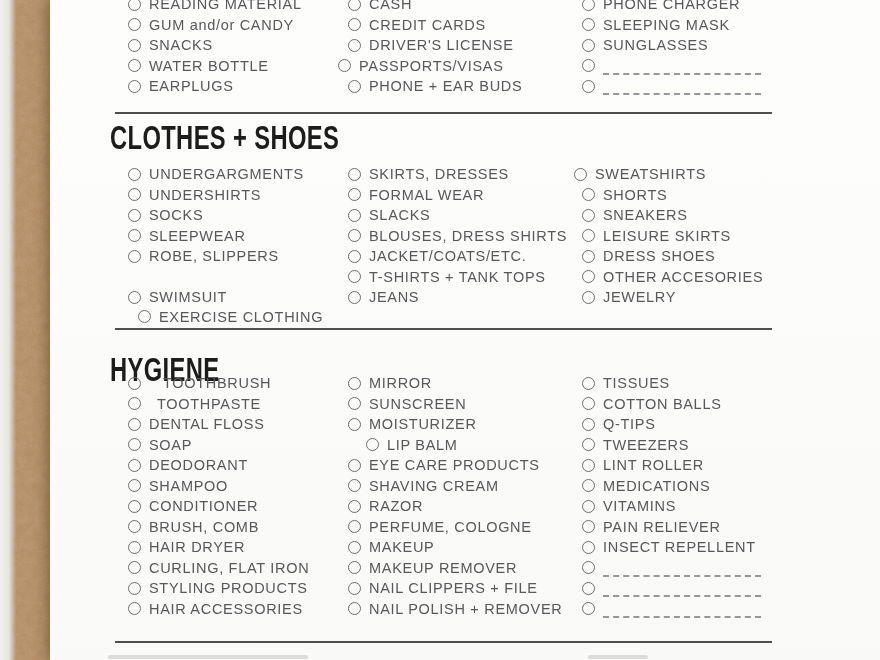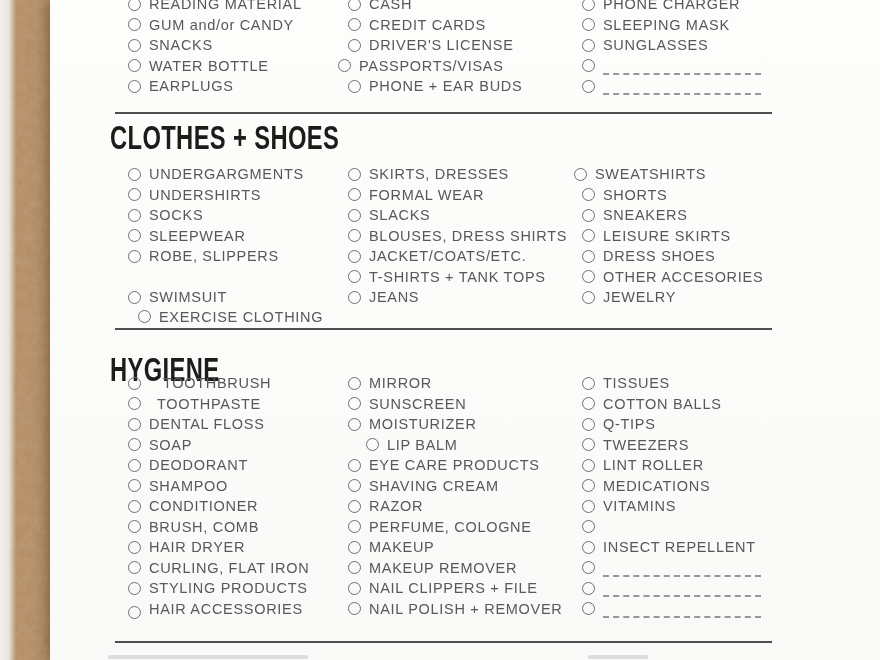--- a/index.html
+++ b/index.html
@@ -245,21 +245,21 @@
       <span class="label">HAIR DRYER</span>
     </div>
     <div class="item" style="top: 557.5px; left: 78px;">
       <span class="circle"></span>
       <span class="label">CURLING, FLAT IRON</span>
     </div>
     <div class="item" style="top: 578px; left: 78px;">
       <span class="circle"></span>
       <span class="label">STYLING PRODUCTS</span>
     </div>
-    <div class="item" style="top: 598.5px; left: 78px; align-items: flex-end;">
+    <div class="item" style="top: 598.5px; left: 78px;">
       <span class="circle"></span>
       <span class="label">HAIR ACCESSORIES</span>
     </div>
     <div class="item" style="top: 373px; left: 298px;">
       <span class="circle"></span>
       <span class="label">MIRROR</span>
     </div>
     <div class="item" style="top: 393.5px; left: 298px;">
       <span class="circle"></span>
       <span class="label">SUNSCREEN</span>
@@ -327,20 +327,21 @@
     <div class="item" style="top: 475.5px; left: 532px;">
       <span class="circle"></span>
       <span class="label">MEDICATIONS</span>
     </div>
     <div class="item" style="top: 496px; left: 532px;">
       <span class="circle"></span>
       <span class="label">VITAMINS</span>
     </div>
     <div class="item" style="top: 516.5px; left: 532px;">
       <span class="circle"></span>
+      <span class="label">PAIN RELIEVER</span>
     </div>
     <div class="item" style="top: 537px; left: 532px;">
       <span class="circle"></span>
       <span class="label">INSECT REPELLENT</span>
     </div>
     <div class="item" style="top: 557.5px; left: 532px;">
       <span class="circle"></span>
       <span class="blank"></span>
     </div>
     <div class="item" style="top: 578px; left: 532px;">

